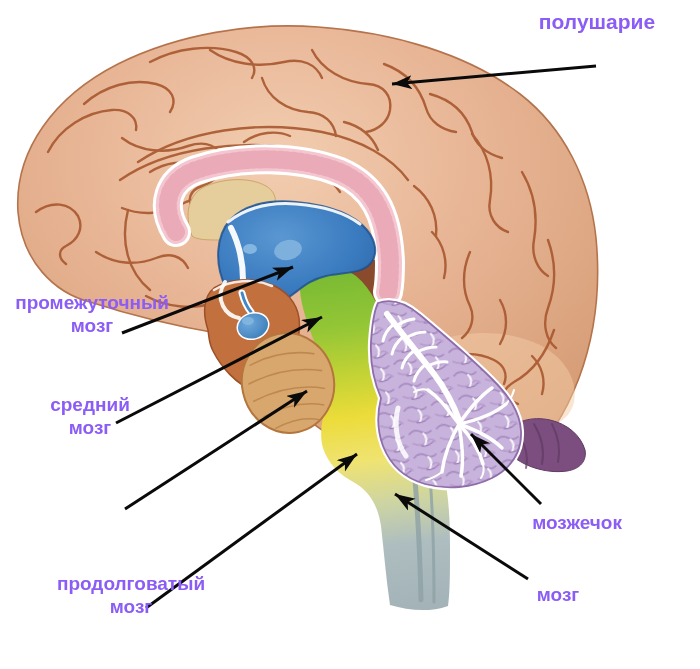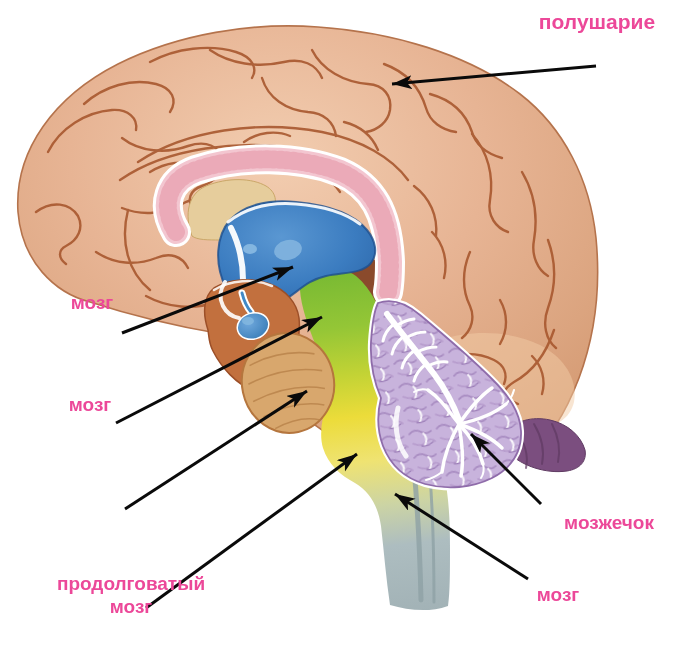--- a/index.html
+++ b/index.html
@@ -1,19 +1,19 @@
 <!DOCTYPE html>
 <html><head>
 <meta charset="utf-8">
 <style>
   html,body{margin:0;padding:0;background:#fff;}
   #stage{position:relative;width:700px;height:669px;background:#fff;overflow:hidden;
          font-family:"Liberation Sans",sans-serif;}
   #stage svg{position:absolute;left:0;top:0;}
-  .lbl{position:absolute;color:#ec4899;font-weight:bold;text-align:center;
+  .lbl{position:absolute;color:#8b5cf6;font-weight:bold;text-align:center;
        font-size:19px;line-height:23px;letter-spacing:0;}
   .lbl.big{font-size:21px;line-height:26px;}
   .lbl span{display:block;}
 </style>
 </head>
 <body>
 
 <div id="stage">
 
 <svg width="700" height="669" viewBox="0 0 700 669">
@@ -264,29 +264,31 @@
     <line x1="146" y1="608" x2="357" y2="454" marker-end="url(#ah)"></line>
     <line x1="541" y1="504" x2="471" y2="434" marker-end="url(#ah)"></line>
     <line x1="528" y1="579" x2="395" y2="494" marker-end="url(#ah)"></line>
   </g>
 </svg>
 
 <div class="lbl big" style="left:494px;top:9px;width:206px;">
   <span>полушарие</span>
 </div>
 <div class="lbl" style="left:6px;top:291px;width:172px;">
+  <span>промежуточный</span>
   <span>мозг</span>
 </div>
 <div class="lbl" style="left:28px;top:393px;width:124px;">
+  <span>средний</span>
   <span>мозг</span>
 </div>
 <div class="lbl" style="left:38px;top:572px;width:186px;">
   <span>продолговатый</span>
   <span>мозг</span>
 </div>
-<div class="lbl" style="left:544px;top:511px;width:130px;">
+<div class="lbl" style="left:492px;top:511px;width:130px;text-align:right;">
   <span>мозжечок</span>
 </div>
 <div class="lbl" style="left:516px;top:583px;width:84px;">
   <span>мозг</span>
 </div>
 
 </div>
 
 </body></html>

